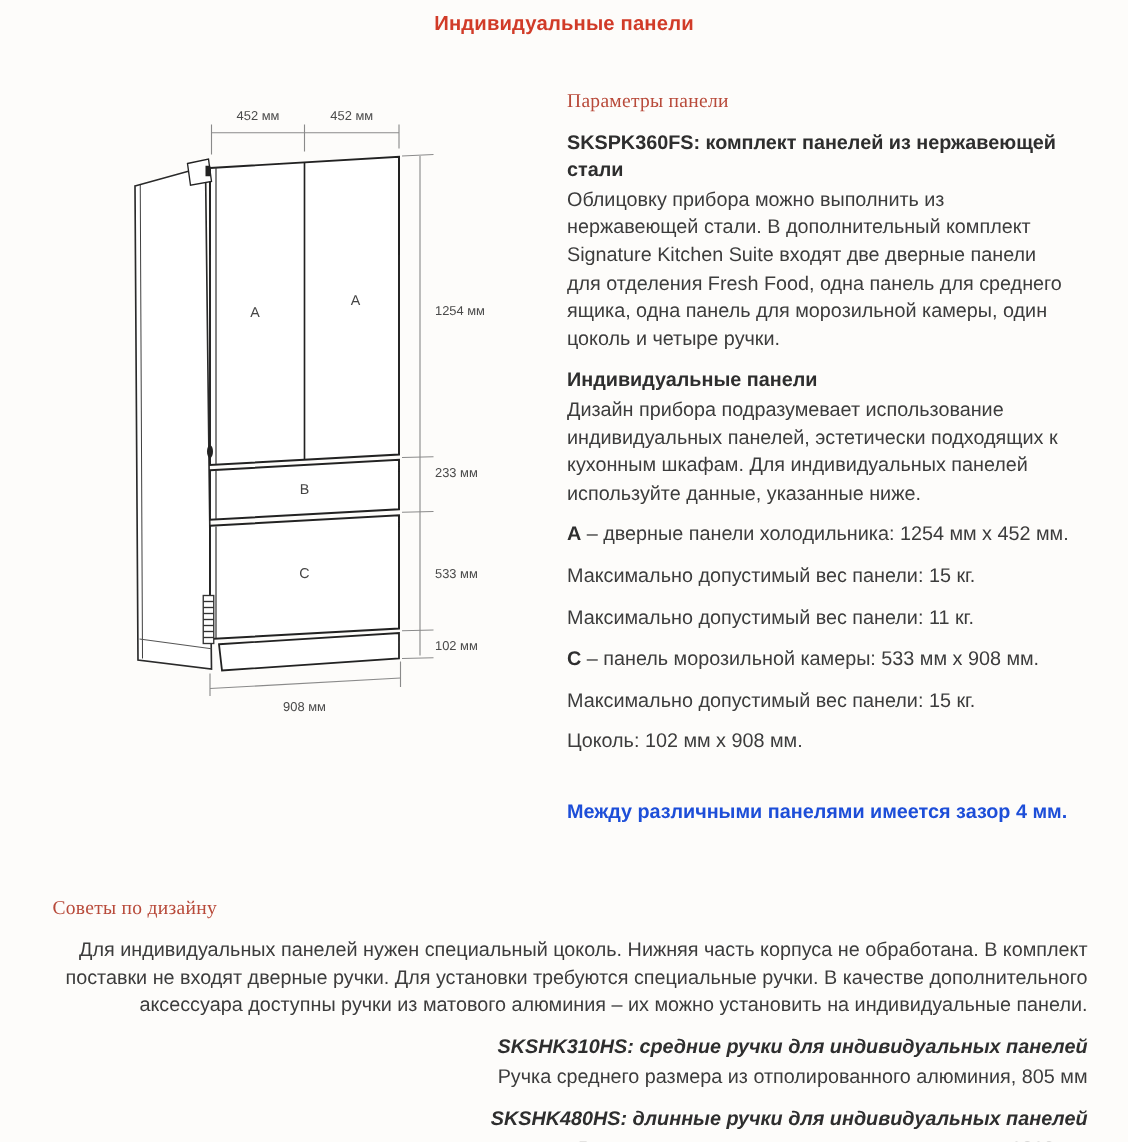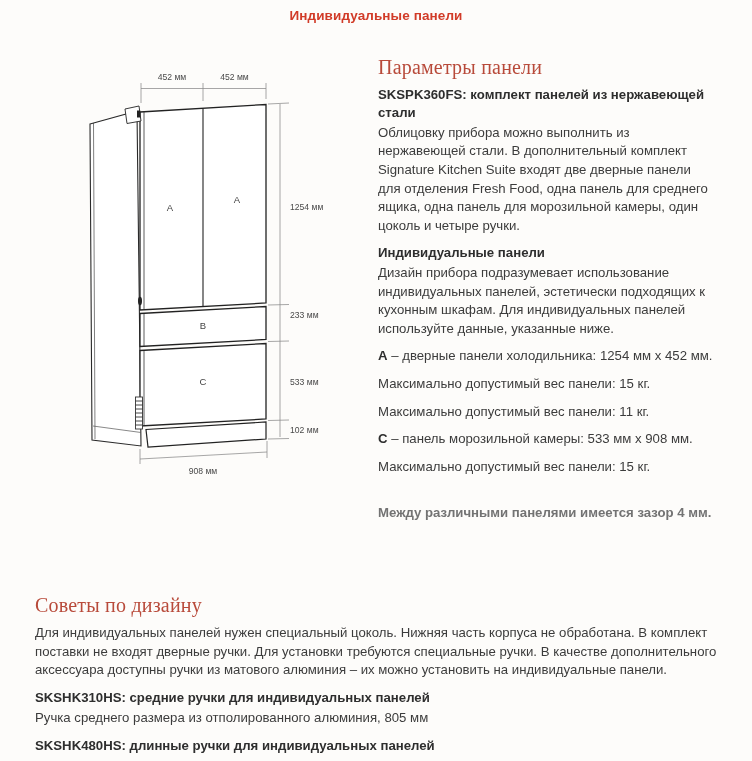--- a/index.html
+++ b/index.html
@@ -8,37 +8,37 @@
     background:#fdfcfa; color:#3c3c3c;
     font-family:"Liberation Sans", sans-serif;
   }
   .page-title {
     position:absolute; top:8px; left:0; width:100%;
     text-align:center; font-size:13.5px; font-weight:bold; color:#d13b28;
     letter-spacing:.1px;
   }
   .serif-heading {
     font-family:"Liberation Serif", serif; font-weight:normal;
-    font-size:20px; color:#b84a3a; margin:0 0 9px 0; letter-spacing:.2px;
+    font-size:13px; color:#b84a3a; margin:0 0 9px 0; letter-spacing:.2px;
   }
   .col-right {
     position:absolute; left:378px; top:58px; width:338px;
     font-size:13.2px; line-height:18.6px;
   }
   .col-right p { margin:0 0 9px 0; }
   .col-right p.kit-title { margin-bottom:1px; }
   .bold { font-weight:bold; color:#2e2e2e; }
   p.subhead { margin:3px 0 1px 0; font-weight:bold; color:#2e2e2e; }
-  p.note { margin-top:28px; font-weight:bold; color:#737373; }
+  p.note { margin-top:28px; font-weight:bold; color:#1d4ed8; }
   .tips {
     position:absolute; left:35px; top:596px; width:690px;
     font-size:13.2px; line-height:18.8px;
   }
-  .tips p { margin:0 0 9px 0; }
-  .tips p.handle-title { margin-bottom:1px; }
+  .tips p { margin:0 0 9px 0;text-align:right; }
+  .tips p.handle-title { margin-bottom:1px;font-style:italic; }
   .diagram { position:absolute; left:60px; top:55px; width:320px; height:435px; }
   .diagram svg { display:block; width:320px; height:435px; }
   .dim-text { font-family:"Liberation Sans", sans-serif; font-size:8.6px; fill:#4a4a4a; }
   .panel-letter { font-family:"Liberation Sans", sans-serif; font-size:9.5px; fill:#444; }
 </style>
 </head>
 <body>
 
 <div class="page">
 
@@ -132,20 +132,21 @@
     <p class="bold kit-title">SKSPK360FS: комплект панелей из нержавеющей стали</p>
     <p>Облицовку прибора можно выполнить из нержавеющей стали. В дополнительный комплект Signature Kitchen Suite входят две дверные панели для отделения Fresh Food, одна панель для среднего ящика, одна панель для морозильной камеры, один цоколь и четыре ручки.</p>
     <p class="subhead">Индивидуальные панели</p>
     <p>Дизайн прибора подразумевает использование индивидуальных панелей, эстетически подходящих к кухонным шкафам. Для индивидуальных панелей используйте данные, указанные ниже.</p>
 
     <p><span class="bold">A</span><span> – дверные панели холодильника: 1254 мм x 452 мм.</span></p>
     <p><span>Максимально допустимый вес панели: 15 кг.</span></p>
     <p><span>Максимально допустимый вес панели: 11 кг.</span></p>
     <p><span class="bold">C</span><span> – панель морозильной камеры: 533 мм x 908 мм.</span></p>
     <p><span>Максимально допустимый вес панели: 15 кг.</span></p>
+    <p><span>Цоколь: 102 мм x 908 мм.</span></p>
 
     <p class="note">Между различными панелями имеется зазор 4 мм.</p>
   </div>
 
   <div class="tips">
     <h2 class="serif-heading">Советы по дизайну</h2>
     <p>Для индивидуальных панелей нужен специальный цоколь. Нижняя часть корпуса не обработана. В комплект поставки не входят дверные ручки. Для установки требуются специальные ручки. В качестве дополнительного аксессуара доступны ручки из матового алюминия – их можно установить на индивидуальные панели.</p>
     <p class="bold handle-title">SKSHK310HS: средние ручки для индивидуальных панелей</p>
     <p>Ручка среднего размера из отполированного алюминия, 805 мм</p>
     <p class="bold handle-title">SKSHK480HS: длинные ручки для индивидуальных панелей</p>

